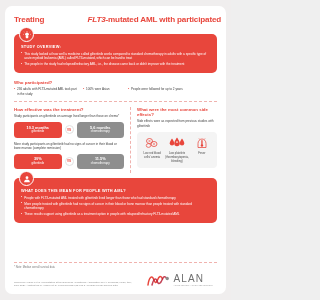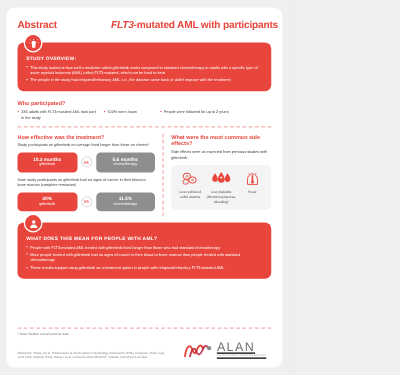--- a/index.html
+++ b/index.html
@@ -170,37 +170,37 @@
     font-size: 2.45px; line-height: 1.45;
     color: #8a8a8a;
     width: 118px;
   }
   .logo-wrap {
     margin-left: auto;
     display: flex; align-items: center; gap: 3px;
     padding-right: 4px;
   }
   .logo-mark svg { display: block; }
-  .logo-text { line-height: 1; text-decoration: underline; }
+  .logo-text { line-height: 1; }
   .logo-name {
     font-size: 10px; letter-spacing: 1.1px;
     color: #6f6f6f;
   }
   .logo-sub {
     font-size: 1.75px; letter-spacing: 0.12px;
     color: #9a9a9a; margin-top: 1px;
   }
 </style>
 </head>
 <body>
 
 <div class="page">
   <div class="card">
 
-    <div class="title"><span>Abstract </span><em>FLT3</em><span>-mutated AML with participants</span></div>
+    <div class="title"><span>Treating </span><em>FLT3</em><span>-mutated AML with participated</span></div>
 
     <div class="panel">
       <div class="panel-icon">
         <svg viewBox="0 0 24 24" fill="none" stroke="#ffffff" stroke-width="2">
           <circle cx="12" cy="10" r="5.5" fill="#ffffff" stroke="none"></circle>
           <rect x="9" y="16" width="6" height="1.8" fill="#ffffff"></rect>
           <rect x="9.5" y="19" width="5" height="1.6" fill="#ffffff"></rect>
           <line x1="12" y1="0.5" x2="12" y2="3"></line>
             <line x1="2.5" y1="10" x2="0.5" y2="10"></line>
           <line x1="23.5" y1="10" x2="21.5" y2="10"></line>

